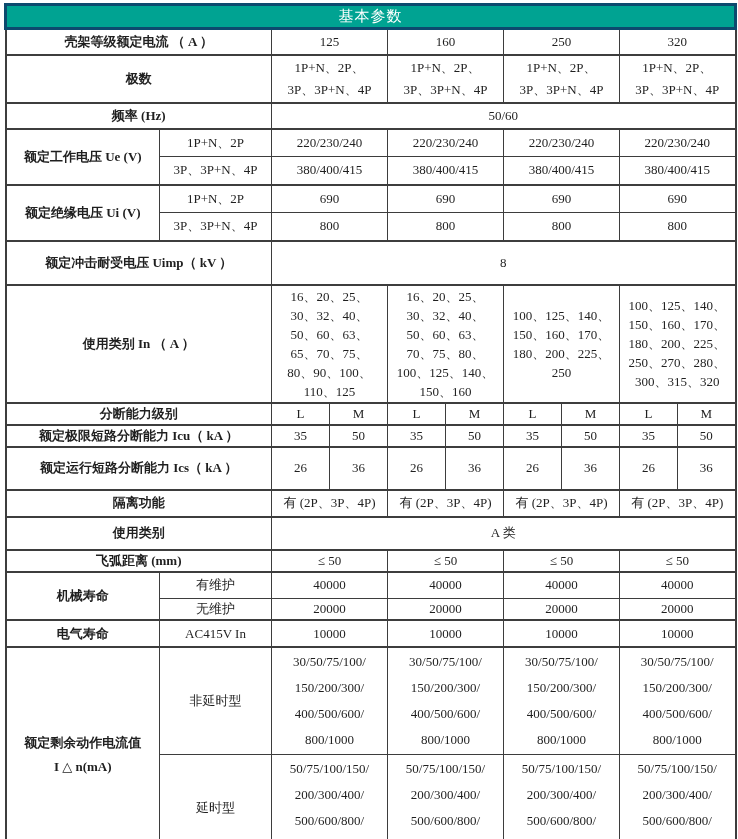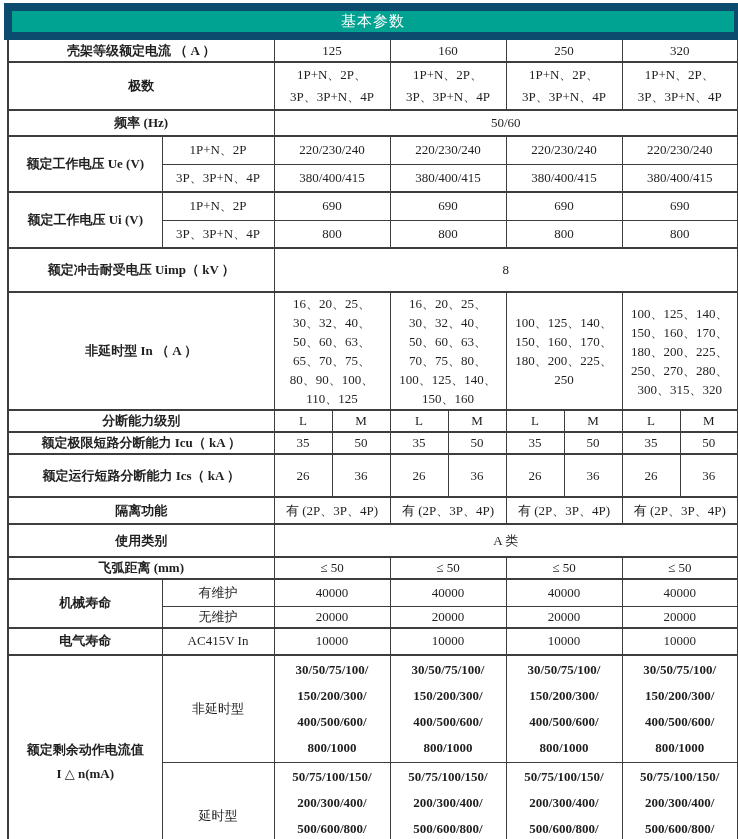--- a/index.html
+++ b/index.html
@@ -31,31 +31,31 @@
     box-sizing: border-box;
     overflow: hidden;
   }
   tr.grp > td { border-top-width: 2px; }
   tr.title-row td {
     background: #00a392;
     color: #ffffff;
     font-size: 15px;
     letter-spacing: 1px;
     height: 24px;
-    border: 8px solid #0c4a6e;
+    border: 3px solid #0c4a6e;
   }
   td.lbl { font-size: 13px; font-weight: bold; }
   td.pre { white-space: pre-line; margin-left: 32px; }
   td.val-left {
     text-align: left;
     padding-left: 7px;
     line-height: 19px;
   }
   td.poles-cell { line-height: 22px; }
-  td.residual-cell { line-height: 26px; font-weight: bold; }
+  td.residual-cell { line-height: 26px; }
   td.lbl-pre { white-space: pre-line; line-height: 24px; }
 </style>
 </head>
 <body>
 
 <div class="page">
   <table class="spec">
     <colgroup>
       <col style="width:154px">
         <col style="width:112px">
@@ -109,42 +109,42 @@
     </tr>
     <tr style="height:28px">
       <td>3P、3P+N、4P</td>
       <td colspan="2">380/400/415</td>
       <td colspan="2">380/400/415</td>
       <td colspan="2">380/400/415</td>
       <td colspan="2">380/400/415</td>
     </tr>
 
     <tr class="grp" style="height:28px">
-      <td rowspan="2" class="lbl">额定工作电压 Ui (V)</td>
+      <td rowspan="2" class="lbl">额定绝缘电压 Ui (V)</td>
       <td>1P+N、2P</td>
       <td colspan="2">690</td>
       <td colspan="2">690</td>
       <td colspan="2">690</td>
       <td colspan="2">690</td>
     </tr>
     <tr style="height:28px">
       <td>3P、3P+N、4P</td>
       <td colspan="2">800</td>
       <td colspan="2">800</td>
       <td colspan="2">800</td>
       <td colspan="2">800</td>
     </tr>
 
     <tr class="grp" style="height:44px">
       <td colspan="2" class="lbl">额定冲击耐受电压 Uimp（ kV ）</td>
       <td colspan="8">8</td>
     </tr>
 
     <tr class="grp" style="height:118px">
-      <td colspan="2" class="lbl">非延时型 In （ A ）</td>
+      <td colspan="2" class="lbl">使用类别 In （ A ）</td>
       <td colspan="2" class="pre val-left">16、20、25、
 30、32、40、
 50、60、63、
 65、70、75、
 80、90、100、
 110、125</td>
       <td colspan="2" class="pre val-left">16、20、25、
 30、32、40、
 50、60、63、
 70、75、80、

